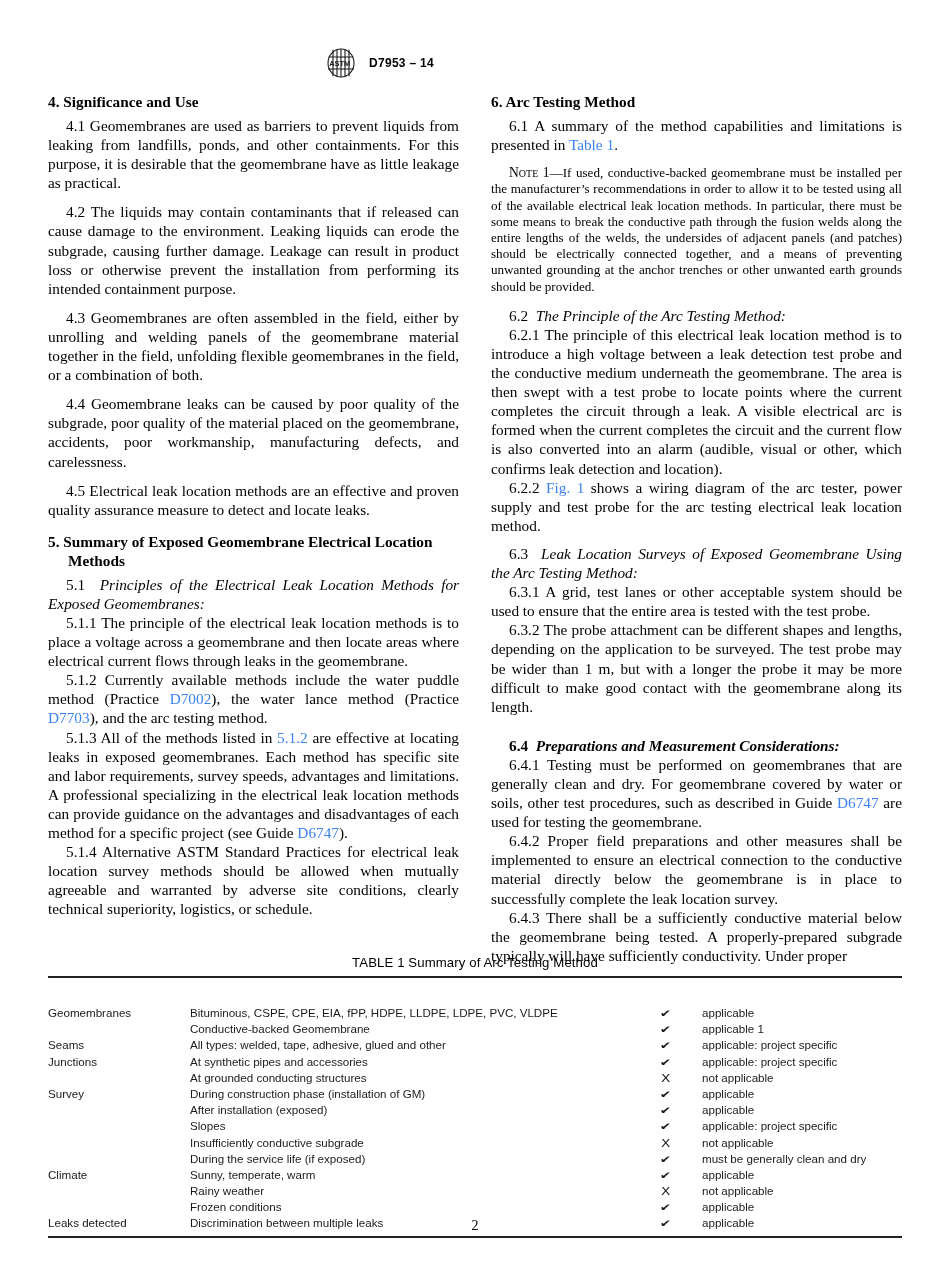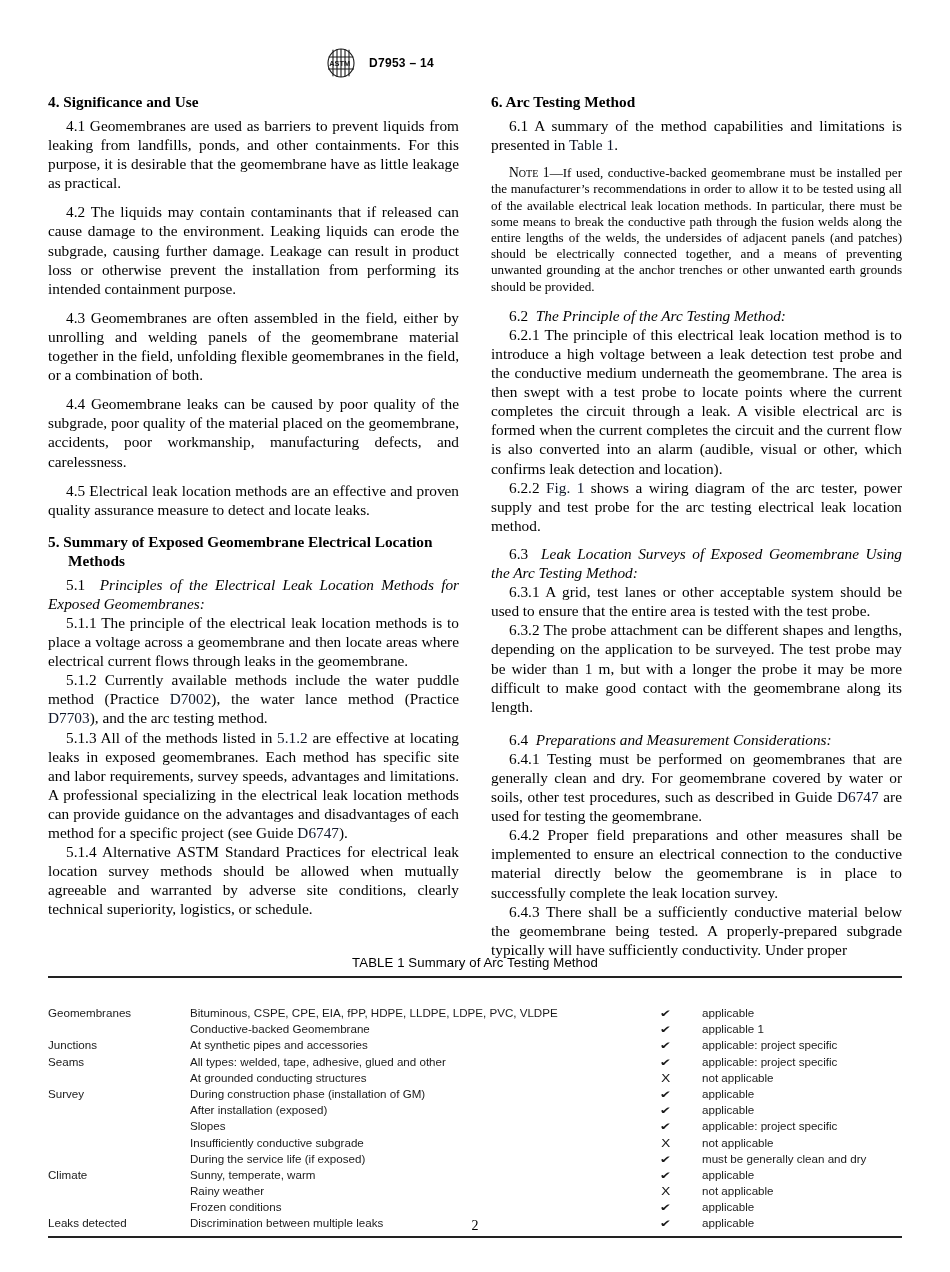--- a/index.html
+++ b/index.html
@@ -94,21 +94,21 @@
     line-height: 16.2px;
     text-align: justify;
     text-indent: 18px;
   }
   .smallcaps {
     font-variant: small-caps;
     font-size: 13.6px;
   }
   .ital { font-style: italic; }
   .ref {
-    color: #0f172a;
+    color: #3b82f6;
   }
 
   
   .table-wrap {
     position: absolute;
     left: 48px;
     top: 955px;
     width: 854px;
   }
   .table-title {
@@ -228,21 +228,21 @@
 
       <p class="para tight">6.2.1  The principle of this electrical leak location method is to introduce a high voltage between a leak detection test probe and the conductive medium underneath the geomembrane. The area is then swept with a test probe to locate points where the current completes the circuit through a leak. A visible electrical arc is formed when the current completes the circuit and the current flow is also converted into an alarm (audible, visual or other, which confirms leak detection and location).</p>
 
       <p class="para tight"><span>6.2.2  </span><span class="ref">Fig. 1</span><span> shows a wiring diagram of the arc tester, power supply and test probe for the arc testing electrical leak location method.</span></p>
 
       <p class="para" style="margin-top:9px;"><span>6.3</span>&nbsp; <span class="ital">Leak Location Surveys of Exposed Geomembrane Using the Arc Testing Method:</span></p>
 
       <p class="para tight">6.3.1  A grid, test lanes or other acceptable system should be used to ensure that the entire area is tested with the test probe.</p>
       <p class="para tight">6.3.2  The probe attachment can be different shapes and lengths, depending on the application to be surveyed. The test probe may be wider than 1 m, but with a longer the probe it may be more difficult to make good contact with the geomembrane along its length.</p>
 
-      <p class="para" style="margin-top:14px;"><span>6.4</span>&nbsp; <span class="ital">Preparations and Measurement Considerations:</span></p>
+      <p class="para" style="margin-top:20px;font-weight:bold;"><span>6.4</span>&nbsp; <span class="ital">Preparations and Measurement Considerations:</span></p>
 
       <p class="para tight"><span>6.4.1  Testing must be performed on geomembranes that are generally clean and dry. For geomembrane covered by water or soils, other test procedures, such as described in Guide </span><span class="ref">D6747</span><span> are used for testing the geomembrane.</span></p>
 
       <p class="para tight">6.4.2  Proper field preparations and other measures shall be implemented to ensure an electrical connection to the conductive material directly below the geomembrane is in place to successfully complete the leak location survey.</p>
       <p class="para tight">6.4.3  There shall be a sufficiently conductive material below the geomembrane being tested. A properly-prepared subgrade typically will have sufficiently conductivity. Under proper</p>
     </div>
   </div>
 
   <div class="table-wrap">
     <div class="table-title">TABLE 1 Summary of Arc Testing Method</div>
@@ -255,28 +255,28 @@
             <td class="c3"><span class="chk">✔</span></td>
             <td class="c4">applicable</td>
           </tr>
           <tr>
             <td class="c1"></td>
             <td class="c2">Conductive-backed Geomembrane</td>
             <td class="c3"><span class="chk">✔</span></td>
             <td class="c4">applicable 1</td>
           </tr>
           <tr>
+            <td class="c1">Seams</td>
+            <td class="c2">All types: welded, tape, adhesive, glued and other</td>
+            <td class="c3"><span class="chk">✔</span></td>
+            <td class="c4">applicable: project specific</td>
+          </tr>
+          <tr>
             <td class="c1">Junctions</td>
             <td class="c2">At synthetic pipes and accessories</td>
-            <td class="c3"><span class="chk">✔</span></td>
-            <td class="c4">applicable: project specific</td>
-          </tr>
-          <tr>
-            <td class="c1">Seams</td>
-            <td class="c2">All types: welded, tape, adhesive, glued and other</td>
             <td class="c3"><span class="chk">✔</span></td>
             <td class="c4">applicable: project specific</td>
           </tr>
           <tr>
             <td class="c1"></td>
             <td class="c2">At grounded conducting structures</td>
             <td class="c3"><span class="chk">X</span></td>
             <td class="c4">not applicable</td>
           </tr>
           <tr>

